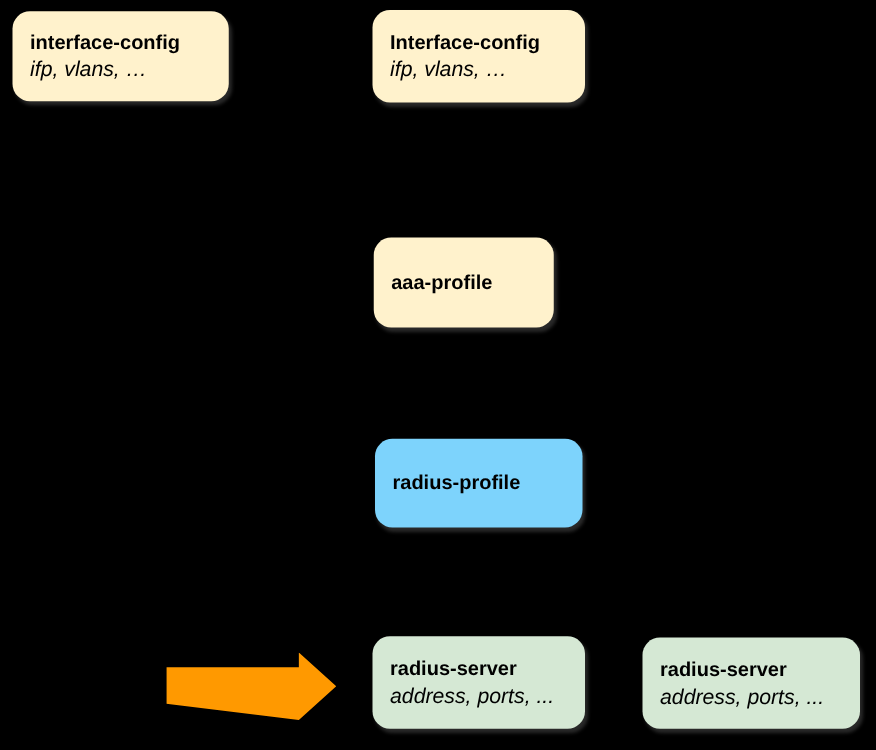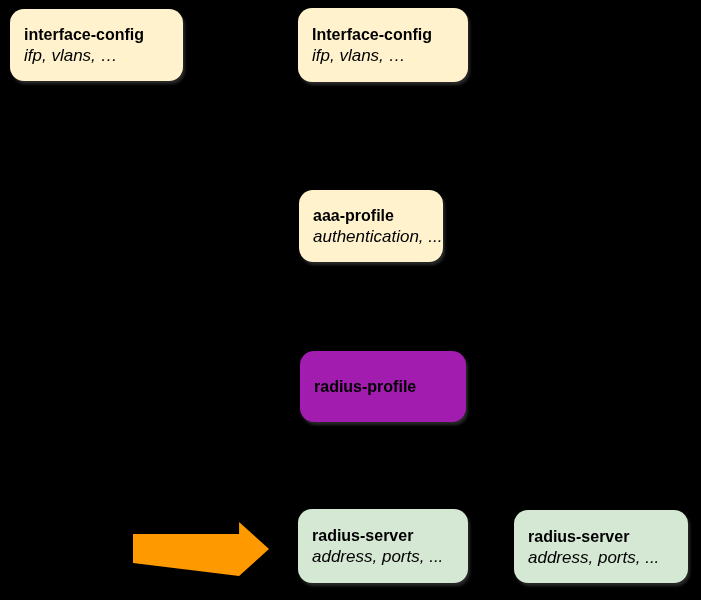--- a/index.html
+++ b/index.html
@@ -64,24 +64,23 @@
     <span class="subtitle">ifp, vlans, …</span>
   </div>
 
   <div class="node" id="node-interface-config-mid" style="background-color: rgb(255, 242, 204);">
     <span class="title">Interface-config</span>
     <span class="subtitle">ifp, vlans, …</span>
   </div>
 
   <div class="node" id="node-aaa-profile" style="background-color: rgb(255, 242, 204);">
     <span class="title">aaa-profile</span>
-    <span class="subtitle">authentication, ...</span>
   </div>
 
-  <div class="node" id="node-radius-profile" style="background-color: #a21caf;">
+  <div class="node" id="node-radius-profile" style="background-color: #7dd3fc;">
     <span class="title">radius-profile</span>
   </div>
 
   <div class="node" id="node-radius-server-mid" style="background-color: rgb(213, 232, 212);">
     <span class="title">radius-server</span>
     <span class="subtitle">address, ports, ...</span>
   </div>
 
   <div class="node" id="node-radius-server-right" style="background-color: rgb(213, 232, 212);">
     <span class="title">radius-server</span>

